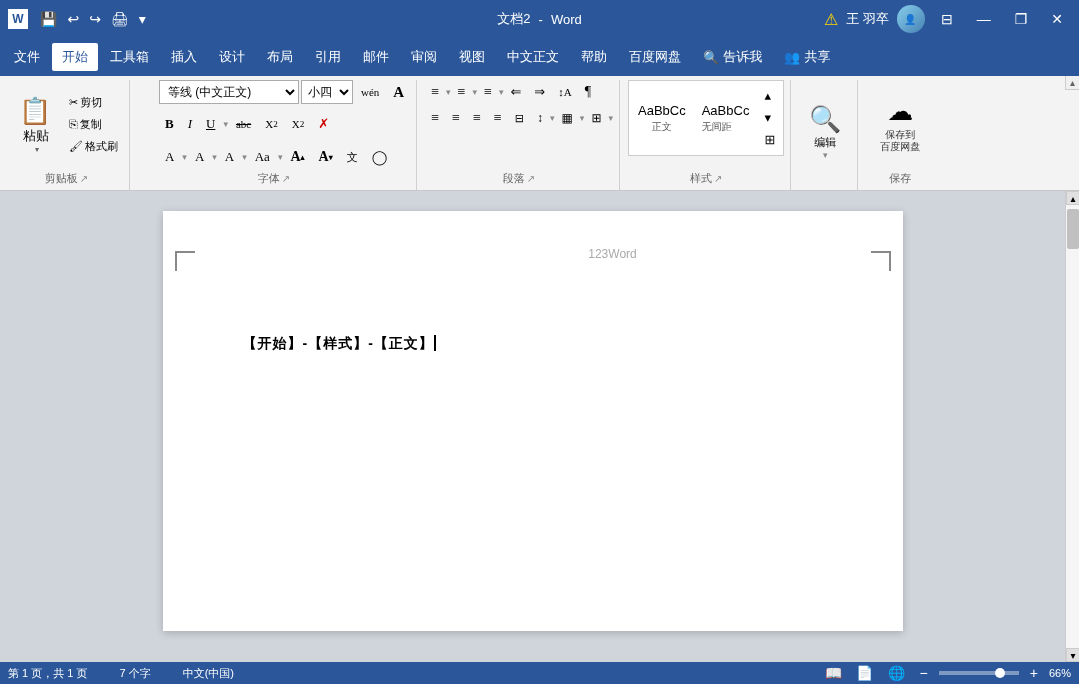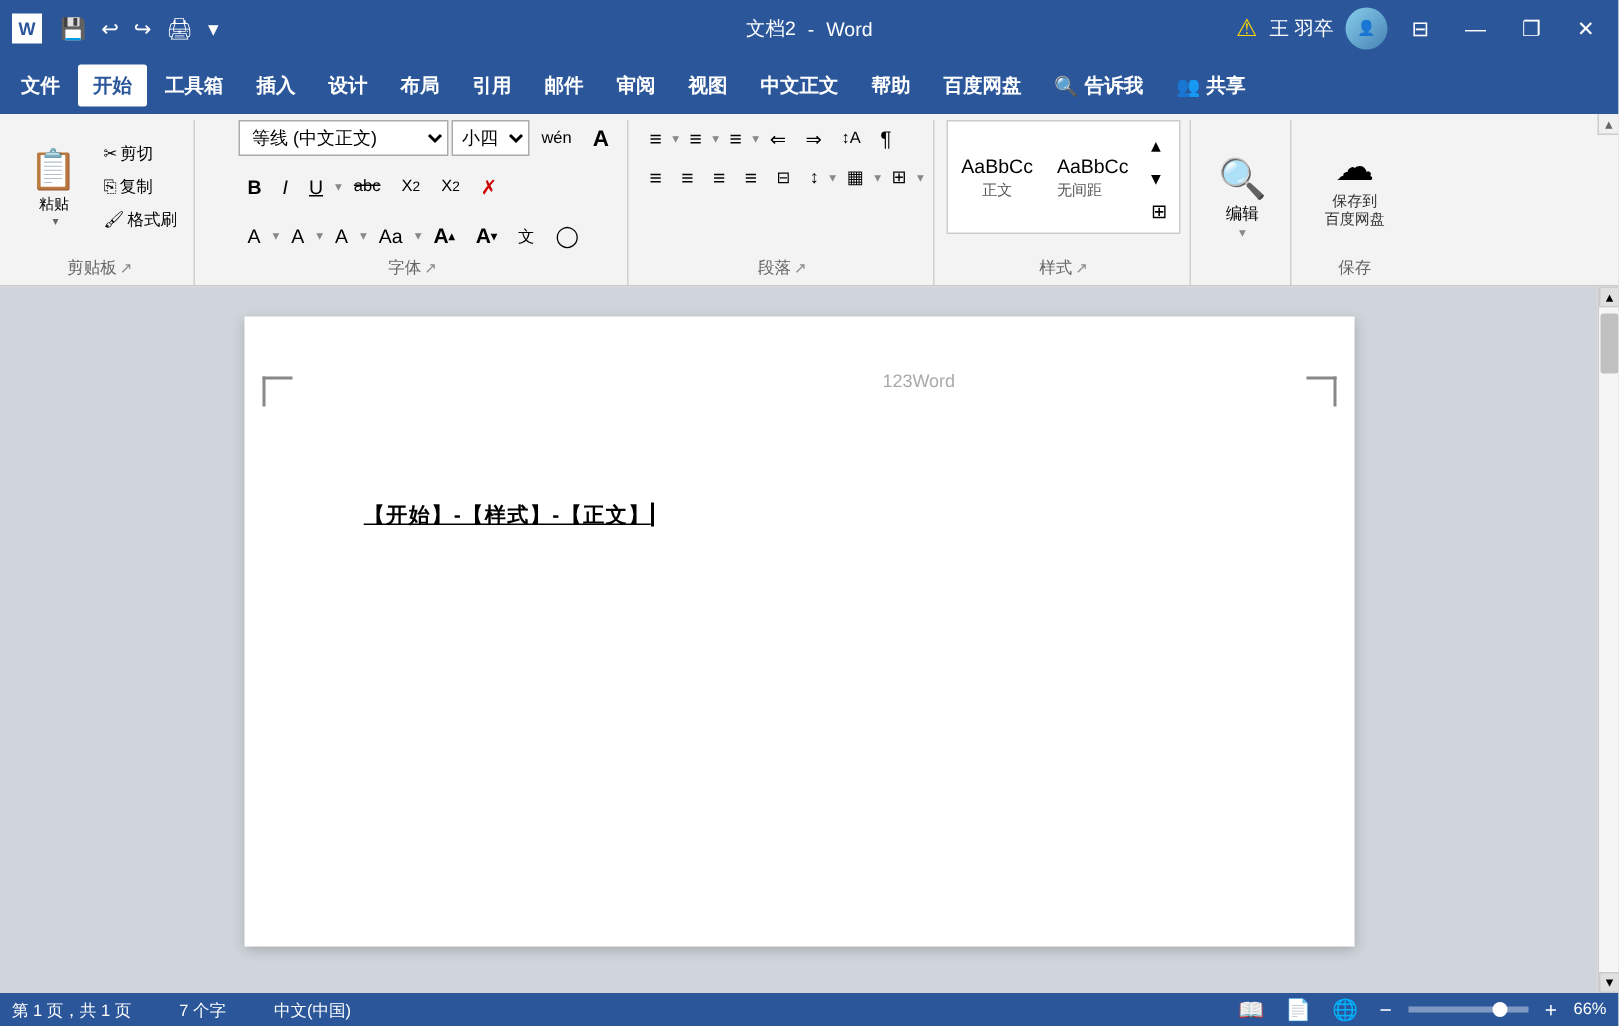--- a/index.html
+++ b/index.html
@@ -62,21 +62,21 @@
       padding: 0 4px;
       gap: 2px;
     }
     .menu-item {
       color: white;
       font-size: 13px;
       padding: 4px 10px;
       cursor: pointer;
       border-radius: 2px;
       height: 28px;
-      display: flex; align-items: center; font-weight: bold;
+      display: flex; align-items: center;
     }
     .menu-item.active { background: white; color: #2b579a; }
 
     
     .ribbon {
       background: #f3f3f3;
       border-bottom: 1px solid #c8c8c8;
       padding: 4px 0 0 0;
       min-height: 110px;
     }
@@ -117,21 +117,21 @@
     .clipboard-group {
       display: flex; flex-direction: row; gap: 2px;
     }
     .paste-btn {
       display: flex; flex-direction: column; align-items: center;
       padding: 4px 6px; cursor: pointer; border-radius: 2px;
       border: 1px solid transparent; background: transparent;
       width: 52px; justify-content: center;
     }
     .paste-btn .icon { font-size: 26px; }
-    .paste-btn .lbl { font-size: 10px; }
+    .paste-btn .lbl { font-size: 13px; }
     .clipboard-sub {
       display: flex; flex-direction: column; gap: 1px; justify-content: center;
     }
     .small-btn {
       display: flex; align-items: center; padding: 2px 4px;
       cursor: pointer; border-radius: 2px; border: 1px solid transparent;
       background: transparent; font-size: 11px; gap: 2px;
     }
 
     
@@ -142,21 +142,21 @@
       border: 1px solid #ababab; background: white; font-size: 12px;
       padding: 2px 4px; cursor: pointer; height: 24px; min-width: 140px;
     }
     .font-size-select {
       border: 1px solid #ababab; background: white; font-size: 12px;
       padding: 2px 2px; cursor: pointer; height: 24px; width: 52px;
     }
     .font-btn {
       border: 1px solid transparent; background: transparent;
       font-size: 13px; cursor: pointer; padding: 2px 5px; height: 24px;
-      display: flex; align-items: center; border-radius: 2px;
+      display: flex; align-items: center; border-radius: 2px; font-family: Liberation Serif, serif;
     }
     .font-btn.bold { font-weight: bold; }
     .font-btn.italic { font-style: italic; }
 
     
     .para-group { display: flex; flex-direction: column; gap: 2px; }
     .para-row { display: flex; align-items: center; gap: 1px; }
 
     
     .editor-btn-large {
@@ -531,21 +531,21 @@
     <div class="doc-area">
       <div class="page">
 
         <div style="position:absolute;top:40px;left:12px;width:20px;height:20px;border-top:2px solid #888;border-left:2px solid #888;"></div>
         <div style="position:absolute;top:40px;right:12px;width:20px;height:20px;border-top:2px solid #888;border-right:2px solid #888;"></div>
 
         <div class="page-header-text">
           <span>123Word</span>
         </div>
 
-        <div class="page-content" style="margin-top: 60px; text-decoration: underline;">
+        <div class="page-content" style="margin-top: 60px;">
           <p class="doc-text-line">
             <span>【开始】-【样式】-【正文】</span><span class="text-cursor"></span>
           </p>
         </div>
       </div>
     </div>
 
   </div>
 
   <div class="v-scrollbar">

